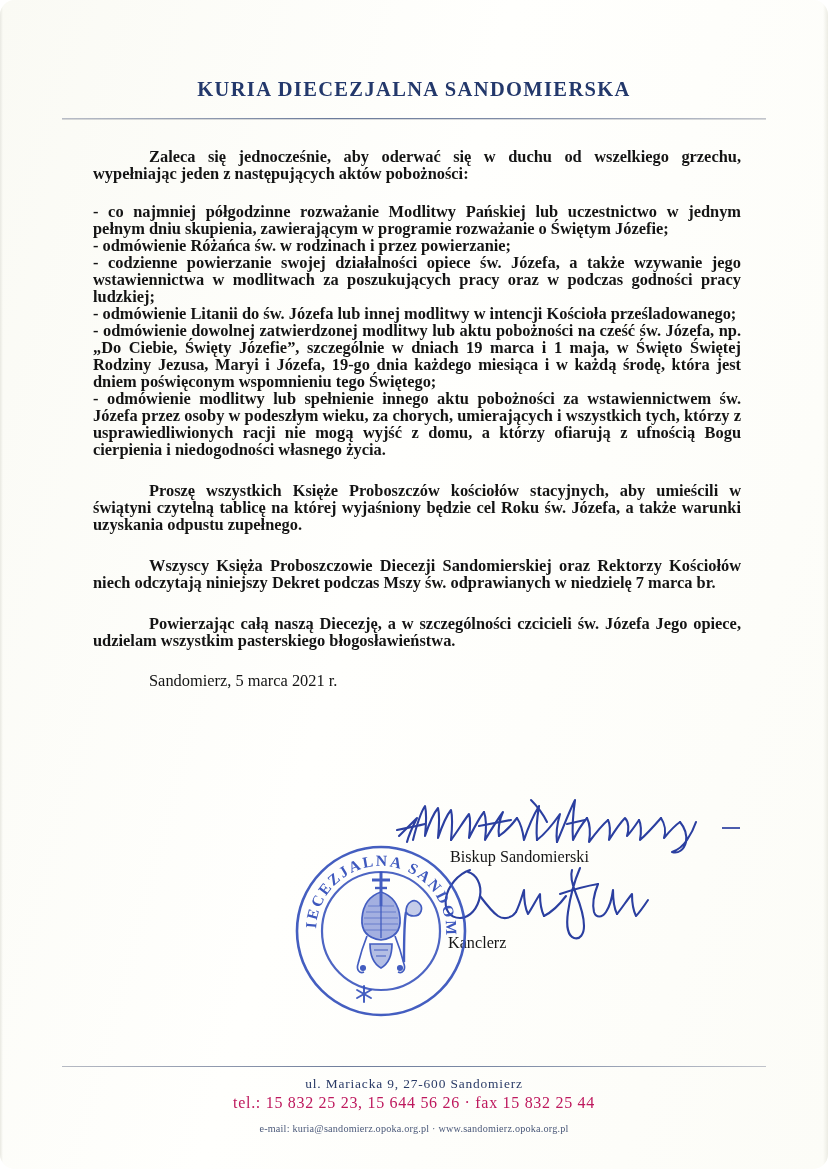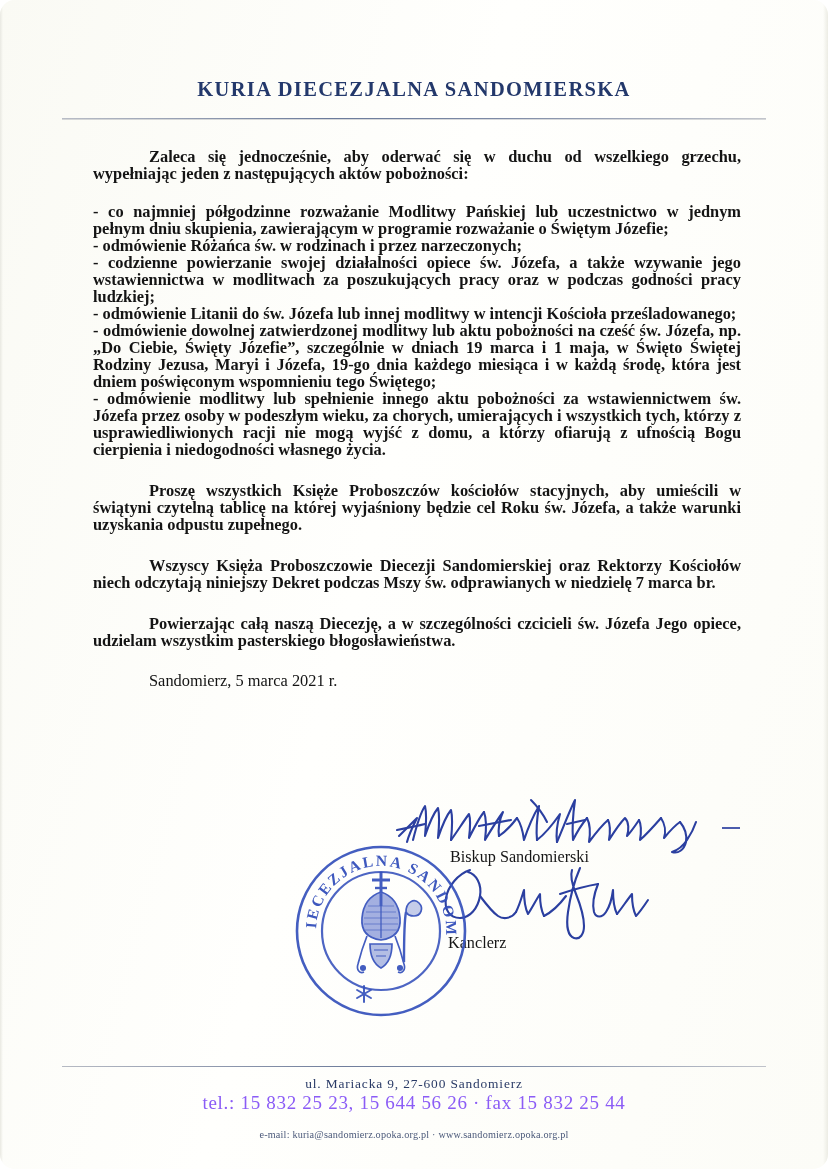--- a/index.html
+++ b/index.html
@@ -180,31 +180,31 @@
     text-align: center;
     color: #2a3d70;
   }
   .footer-line1 {
     font-size: 13.4px;
     letter-spacing: 0.85px;
     line-height: 19px;
     color: #293a66;
   }
   .footer-line2 {
-    font-size: 19px;
+    font-size: 16px;
     letter-spacing: 0.7px;
     line-height: 19px;
-    color: #8b5cf6;
+    color: #be185d;
   }
   .footer-line3 {
     font-size: 10.2px;
     letter-spacing: 0.2px;
     line-height: 17px;
     color: #4a5879;
-    margin-top: 14px;
+    margin-top: 8px;
   }
 </style>
 </head>
 <body>
 
 <div class="page">
 
   <div class="paper-tint"></div>
   <div class="edge-left"></div>
   <div class="edge-right"></div>
@@ -216,21 +216,21 @@
   <div class="header-rule-shadow"></div>
 
   <div class="body-area">
 
     <p class="para indent">Zaleca się jednocześnie, aby oderwać się w duchu od wszelkiego grzechu, wypełniając jeden z następujących aktów pobożności:</p>
 
     <div class="gap-md"></div>
 
     <div class="listblock">
       <p class="para">- co najmniej półgodzinne rozważanie Modlitwy Pańskiej lub uczestnictwo w jednym pełnym dniu skupienia, zawierającym w programie rozważanie o Świętym Józefie;</p>
-      <p class="para loose">- odmówienie Różańca św. w rodzinach i przez narzeczonych;</p>
+      <p class="para loose">- odmówienie Różańca św. w rodzinach i przez powierzanie;</p>
       <p class="para">- codzienne powierzanie swojej działalności opiece św. Józefa, a także wzywanie jego wstawiennictwa w modlitwach za poszukujących pracy oraz w podczas godności pracy ludzkiej;</p>
       <p class="para loose">- odmówienie Litanii do św. Józefa lub innej modlitwy w intencji Kościoła prześladowanego;</p>
       <p class="para">- odmówienie dowolnej zatwierdzonej modlitwy lub aktu pobożności na cześć św. Józefa, np. „Do Ciebie, Święty Józefie”, szczególnie w dniach 19 marca i 1 maja, w Święto Świętej Rodziny Jezusa, Maryi i Józefa, 19-go dnia każdego miesiąca i w każdą środę, która jest dniem poświęconym wspomnieniu tego Świętego;</p>
       <p class="para">- odmówienie modlitwy lub spełnienie innego aktu pobożności za wstawiennictwem św. Józefa przez osoby w podeszłym wieku, za chorych, umierających i wszystkich tych, którzy z usprawiedliwionych racji nie mogą wyjść z domu, a którzy ofiarują z ufnością Bogu cierpienia i niedogodności własnego życia.</p>
     </div>
 
     <div class="gap-lg"></div>
 
     <p class="para indent">Proszę wszystkich Księże Proboszczów kościołów stacyjnych, aby umieścili w świątyni czytelną tablicę na której wyjaśniony będzie cel Roku św. Józefa, a także warunki uzyskania odpustu zupełnego.</p>
 

